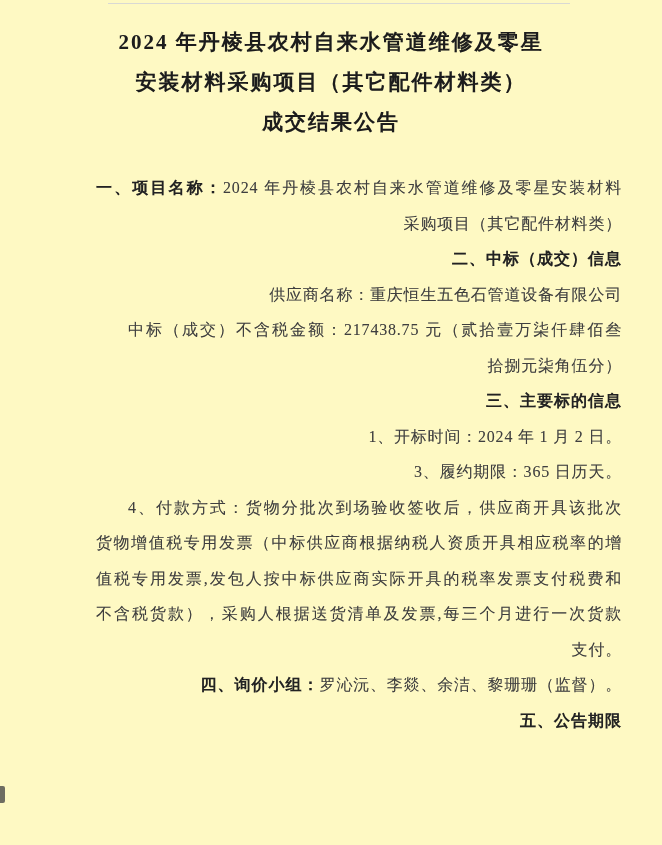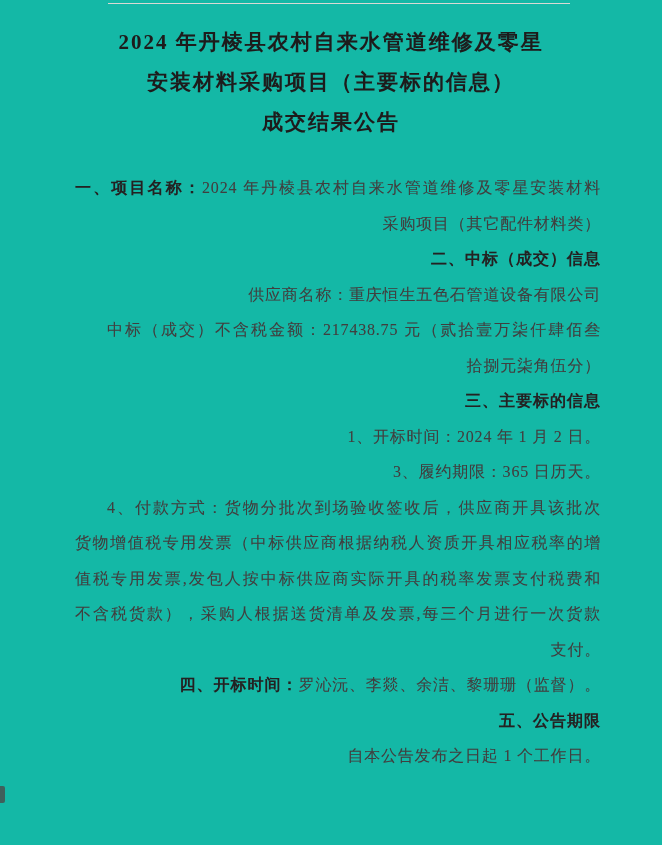--- a/index.html
+++ b/index.html
@@ -2,21 +2,21 @@
 <html><head>
 <meta charset="utf-8">
 <style>
   html, body { margin: 0; padding: 0; }
   body { background: #ffffff; }
 
   .page {
     position: relative;
     width: 662px;
     height: 845px;
-    background: #14b8a6;
+    background: #fef9c3;
     overflow: hidden;
     font-family: "Liberation Serif", "DejaVu Serif", serif;
     color: #3f3f3f;
     text-shadow: 0 0 0.6px rgba(90,90,90,0.35);
   }
 
   
   .scan-topline {
     position: absolute;
     top: 3px; left: 108px;
@@ -41,21 +41,21 @@
     font-size: 21px;
     font-weight: bold;
     line-height: 40px;
     letter-spacing: 2px;
     color: #1c1c1c;
   }
 
   .doc {
     position: absolute;
     top: 170px;
-    left: 75px;
+    left: 96px;
     width: 526px;
   }
 
   .line {
     height: 35.5px;
     line-height: 35.5px;
     font-size: 16px;
     letter-spacing: 0.8px;
     white-space: normal;
     text-align: right;
@@ -75,21 +75,21 @@
 </head>
 <body>
 
 <div class="page">
 
   <div class="scan-topline"></div>
   <div class="scan-mark"></div>
 
   <h1 class="title">
     <div>2024 年丹棱县农村自来水管道维修及零星</div>
-    <div>安装材料采购项目（主要标的信息）</div>
+    <div>安装材料采购项目（其它配件材料类）</div>
     <div>成交结果公告</div>
   </h1>
 
   <div class="doc">
 
     <div class="line fill"><span class="prefix">一、项目名称：</span><span>2024 年丹棱县农村自来水管道维修及零星安装材料</span></div>
 
     <div class="line"><span>采购项目（其它配件材料类）</span></div>
 
     <div class="line heading"><span>二、中标（成交）信息</span></div>
@@ -111,20 +111,19 @@
     <div class="line indent fill"><span>4、付款方式：货物分批次到场验收签收后，供应商开具该批次</span></div>
 
     <div class="line fill"><span>货物增值税专用发票（中标供应商根据纳税人资质开具相应税率的增</span></div>
 
     <div class="line fill"><span>值税专用发票,发包人按中标供应商实际开具的税率发票支付税费和</span></div>
 
     <div class="line fill"><span>不含税货款），采购人根据送货清单及发票,每三个月进行一次货款</span></div>
 
     <div class="line"><span>支付。</span></div>
 
-    <div class="line"><span class="prefix">四、开标时间：</span><span>罗沁沅、李燚、余洁、黎珊珊（监督）。</span></div>
+    <div class="line"><span class="prefix">四、询价小组：</span><span>罗沁沅、李燚、余洁、黎珊珊（监督）。</span></div>
 
     <div class="line heading"><span>五、公告期限</span></div>
 
-    <div class="line indent"><span>自本公告发布之日起 1 个工作日。</span></div>
 
   </div>
 </div>
 
 </body></html>

